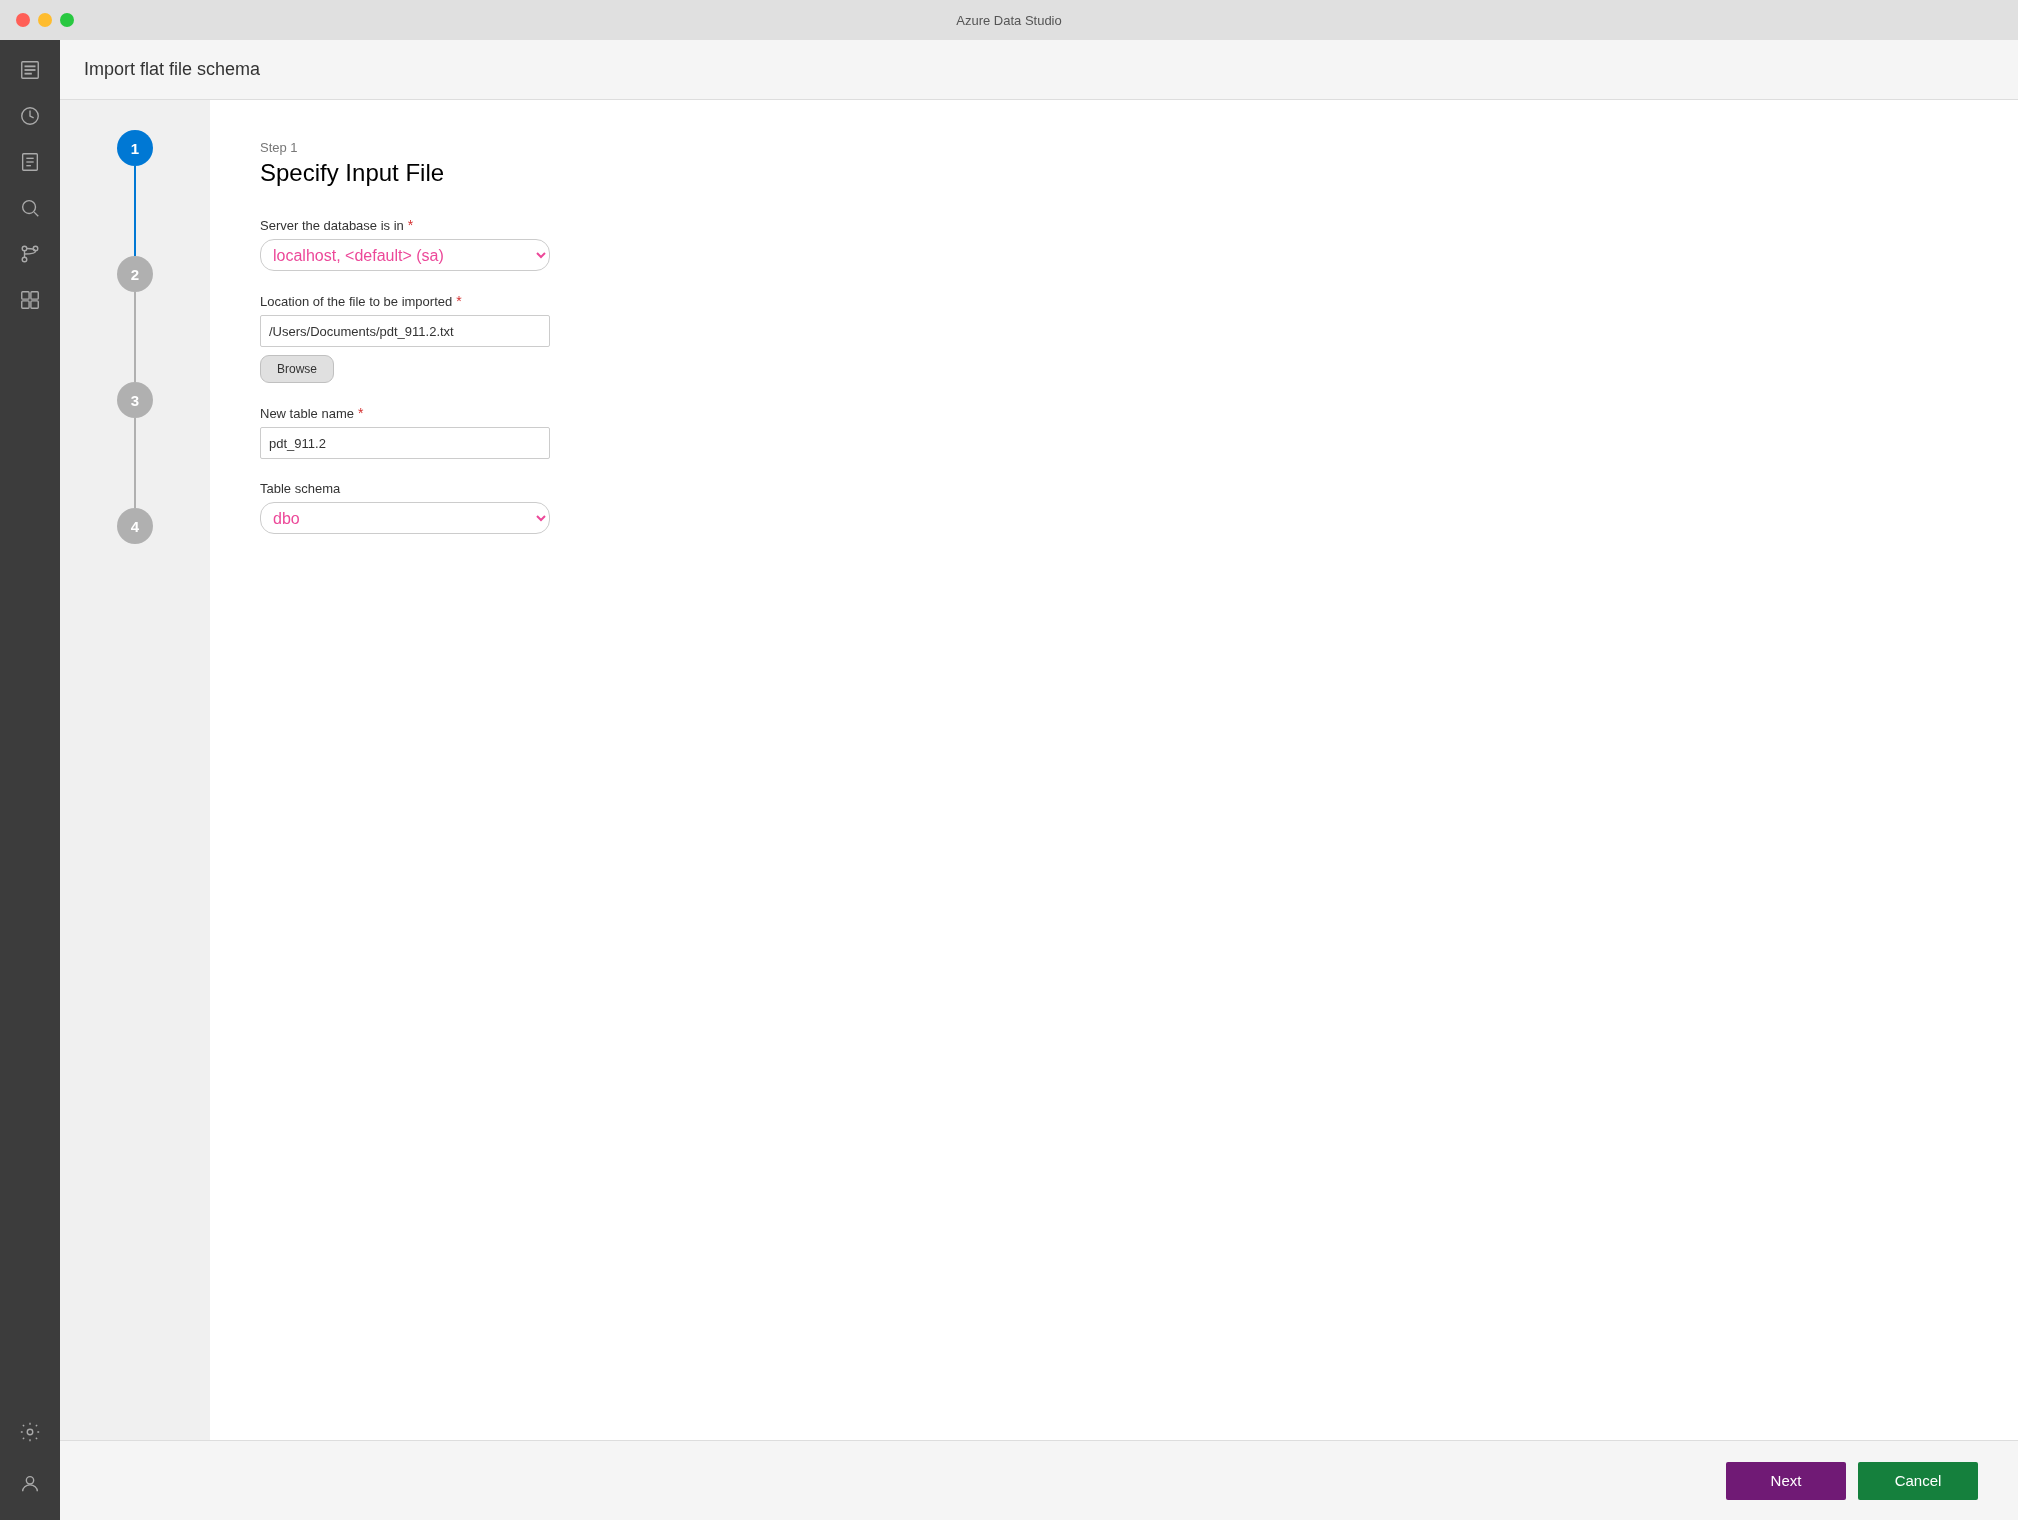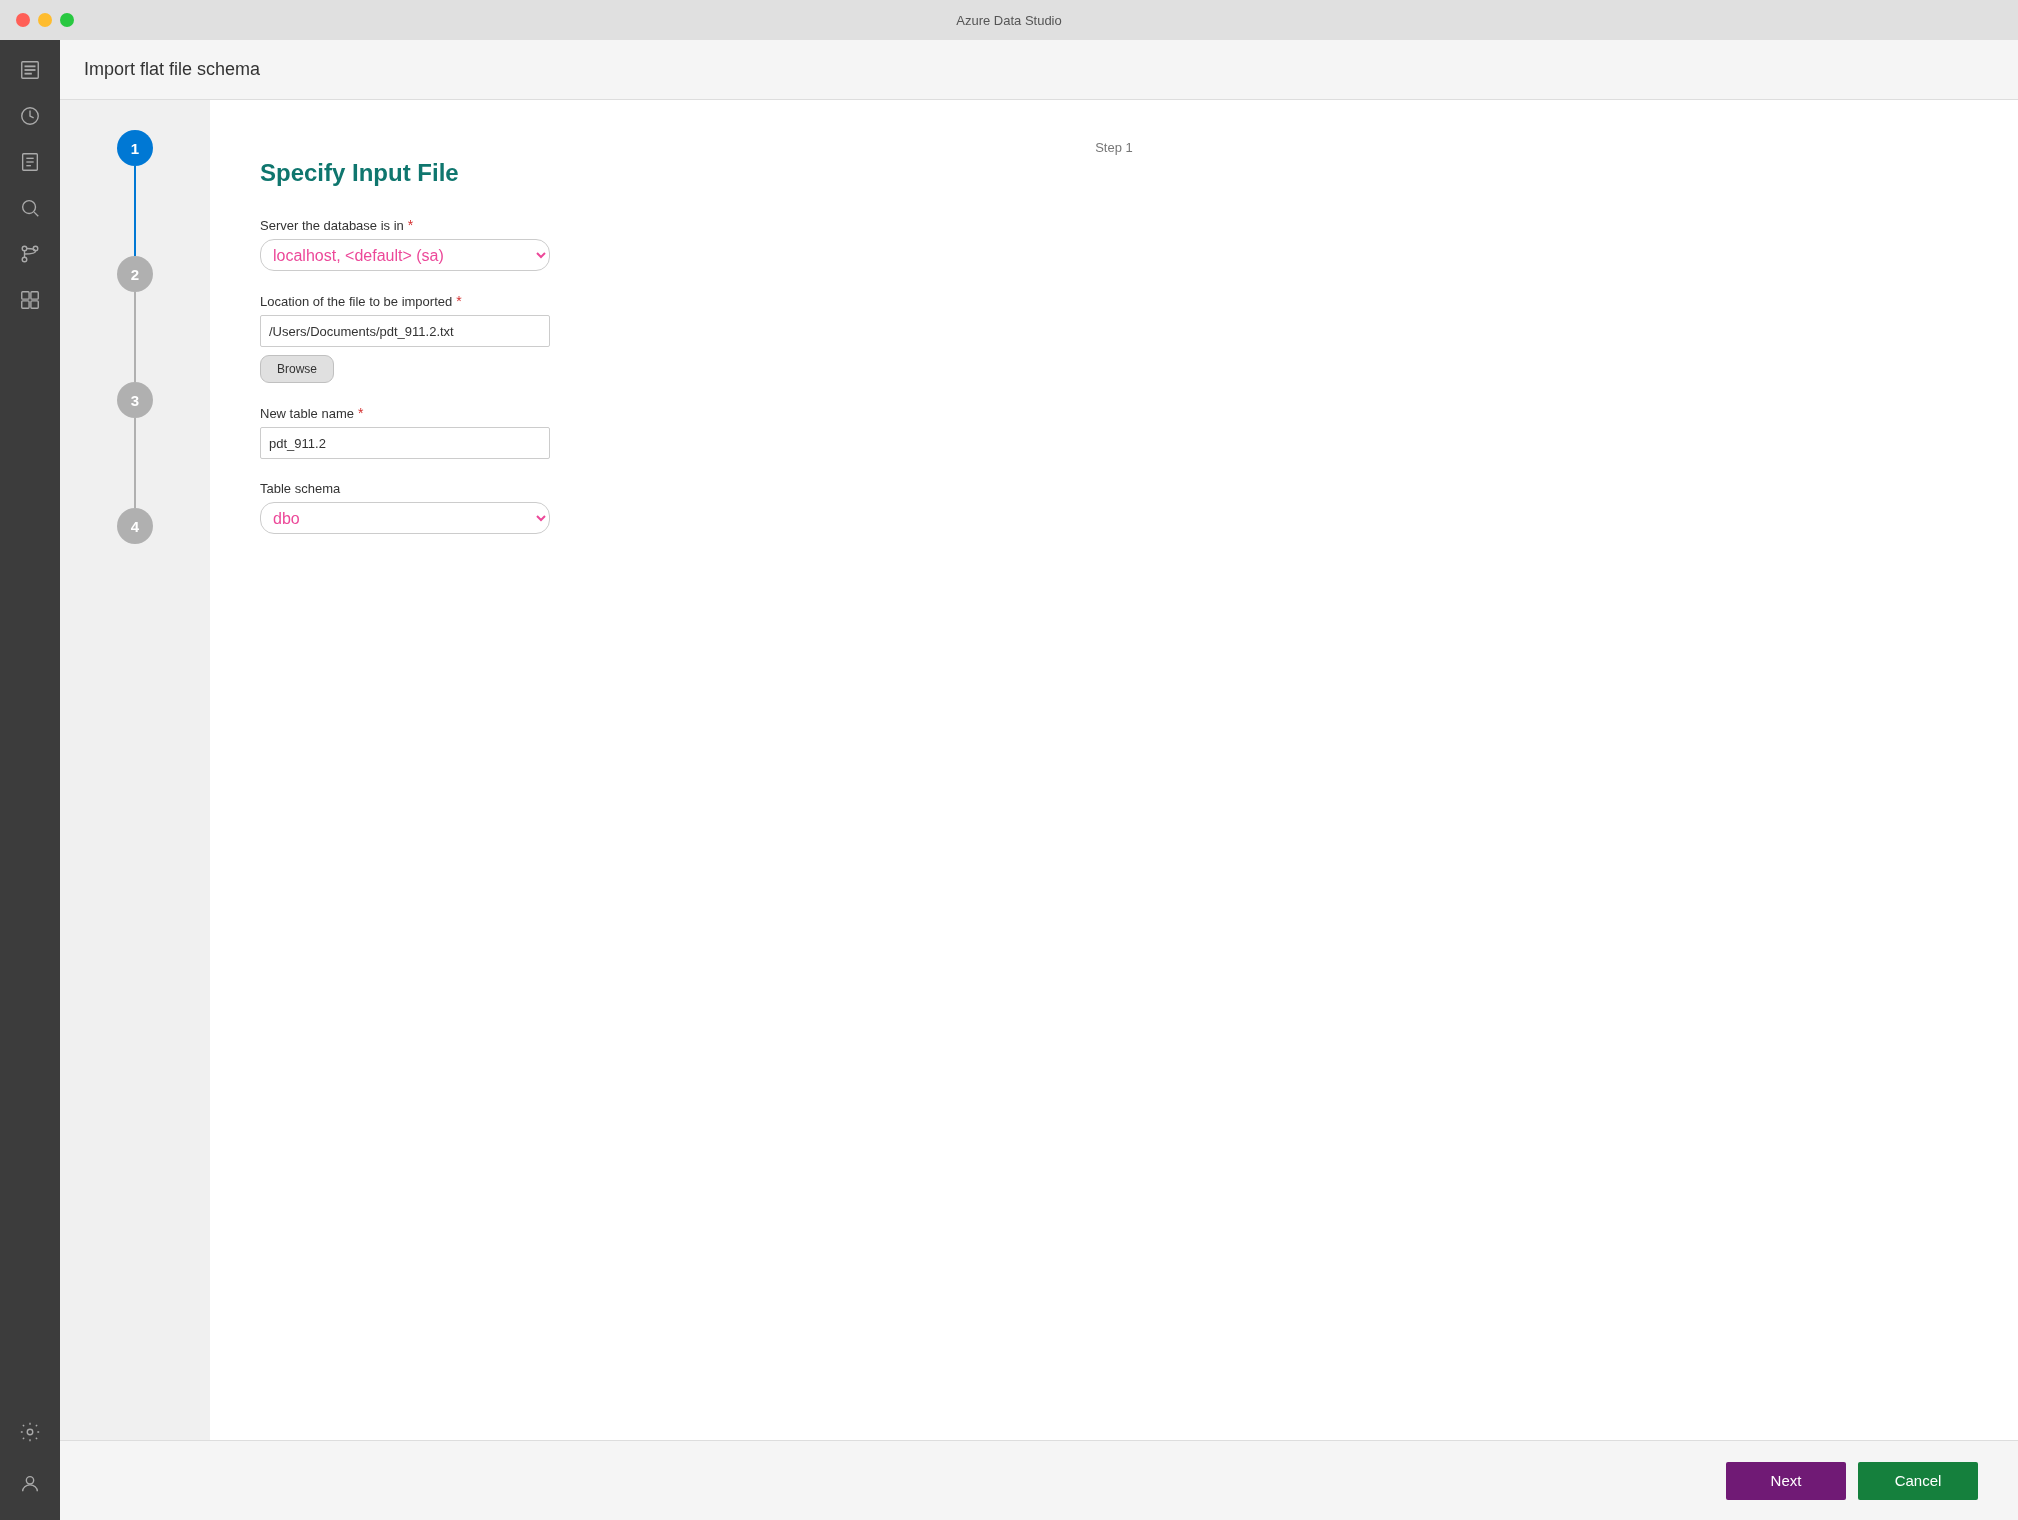--- a/index.html
+++ b/index.html
@@ -161,26 +161,25 @@
       flex: 1;
       background: white;
       padding: 40px 50px;
       overflow-y: auto;
     }
 
     .step-label {
       font-size: 13px;
       color: #777;
       margin-bottom: 4px;
-      text-align: center;
     }
     .step-title {
       font-size: 24px;
-      color: #0f766e;
-      font-weight: 700;
+      color: #000000;
+      font-weight: 400;
       margin-bottom: 30px;
     }
 
     .form-group {
       margin-bottom: 22px;
     }
     .form-label {
       font-size: 13px;
       color: #333;
       margin-bottom: 6px;

